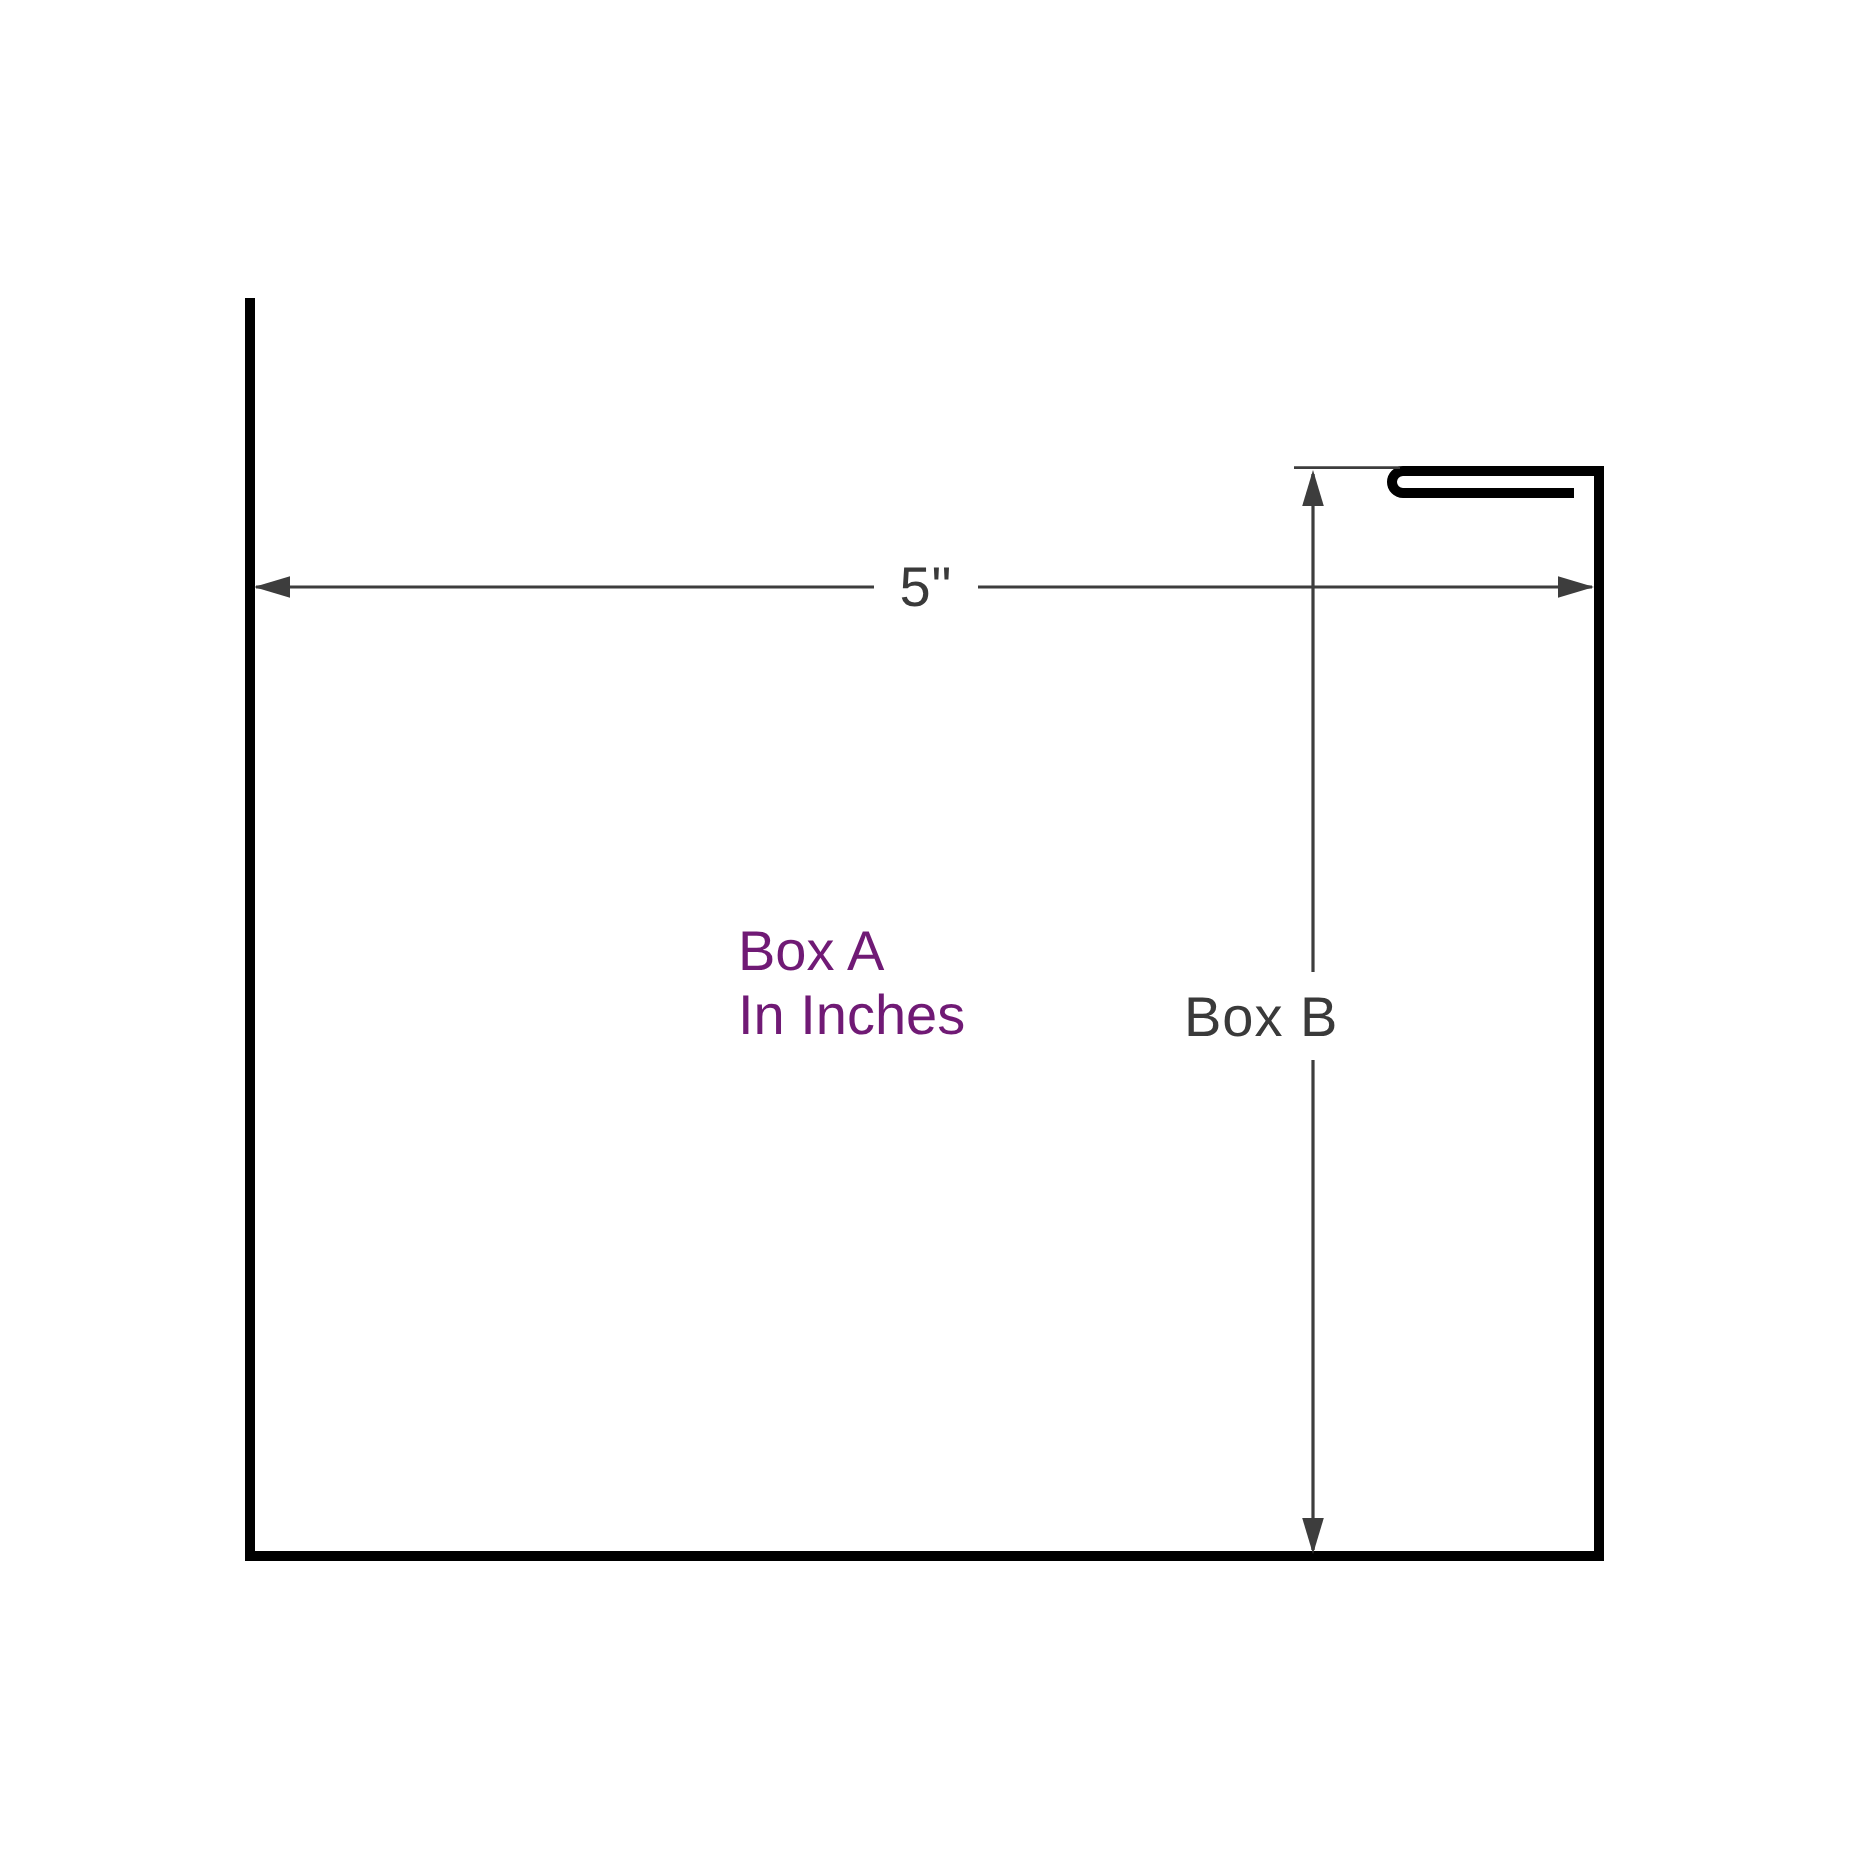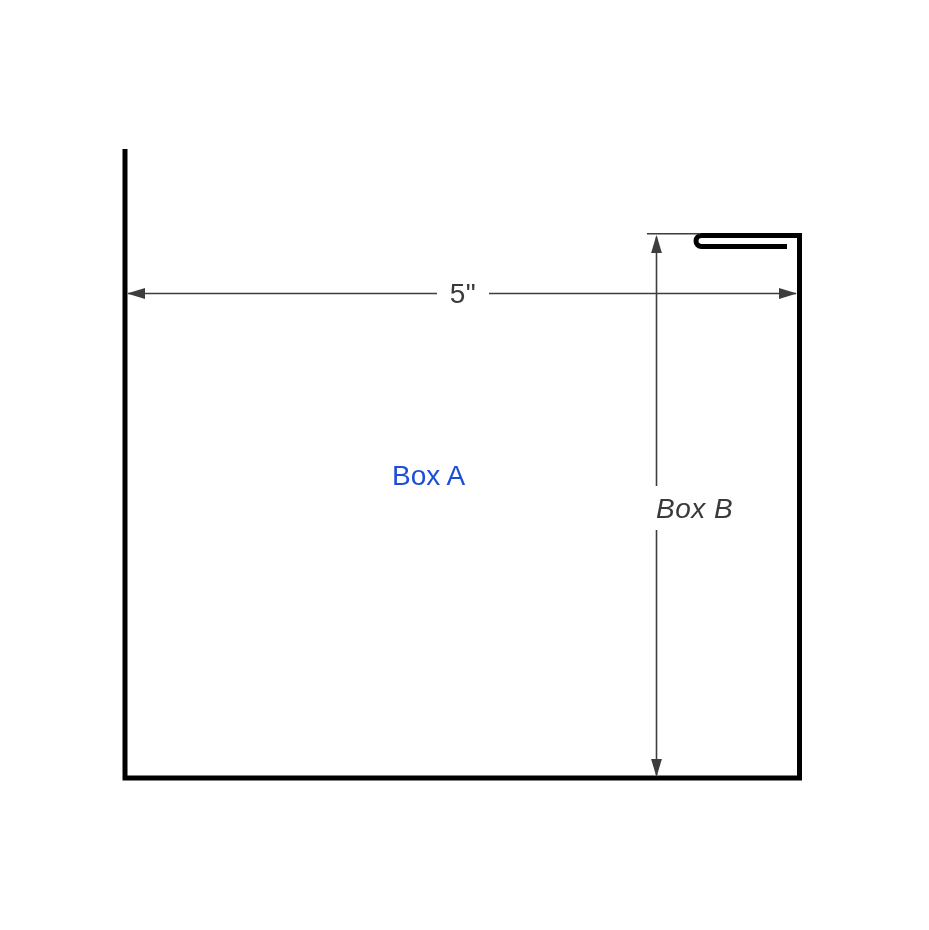--- a/index.html
+++ b/index.html
@@ -30,31 +30,30 @@
     color: #3a3a3a;
     letter-spacing: 0.5px;
   }
   .width-label {
     left: 436px;
     top: 278px;
     width: 54px;
     text-align: center;
   }
   .boxb-label {
-    left: 656px;
+    left: 592px;
     top: 493px;
-    font-style: italic;
   }
   .boxa-block {
     position: absolute;
-    left: 392px;
+    left: 369px;
     top: 460px;
     font-size: 28px;
     line-height: 32px;
-    color: #1d4ed8;
+    color: #701a75;
   }
 </style>
 </head>
 <body>
 
 <div class="stage">
 
   <svg width="929" height="930" viewBox="0 0 929 930">
 
     <path d="M 125 149 V 778 H 799.5 V 235.5 H 701.5 A 5.5 5.5 0 0 0 701.5 246.5 H 787" fill="none" stroke="#000000" stroke-width="5" stroke-linejoin="miter"></path>
@@ -71,15 +70,16 @@
 
     <line x1="647" y1="233.8" x2="700" y2="233.8" stroke="#3d3d3d" stroke-width="1.4"></line>
   </svg>
 
   <div class="label dim-label width-label">5"</div>
 
   <div class="label dim-label boxb-label">Box B</div>
 
   <div class="boxa-block">
     <div>Box A</div>
+    <div>In Inches</div>
   </div>
 
 </div>
 
 </body></html>

